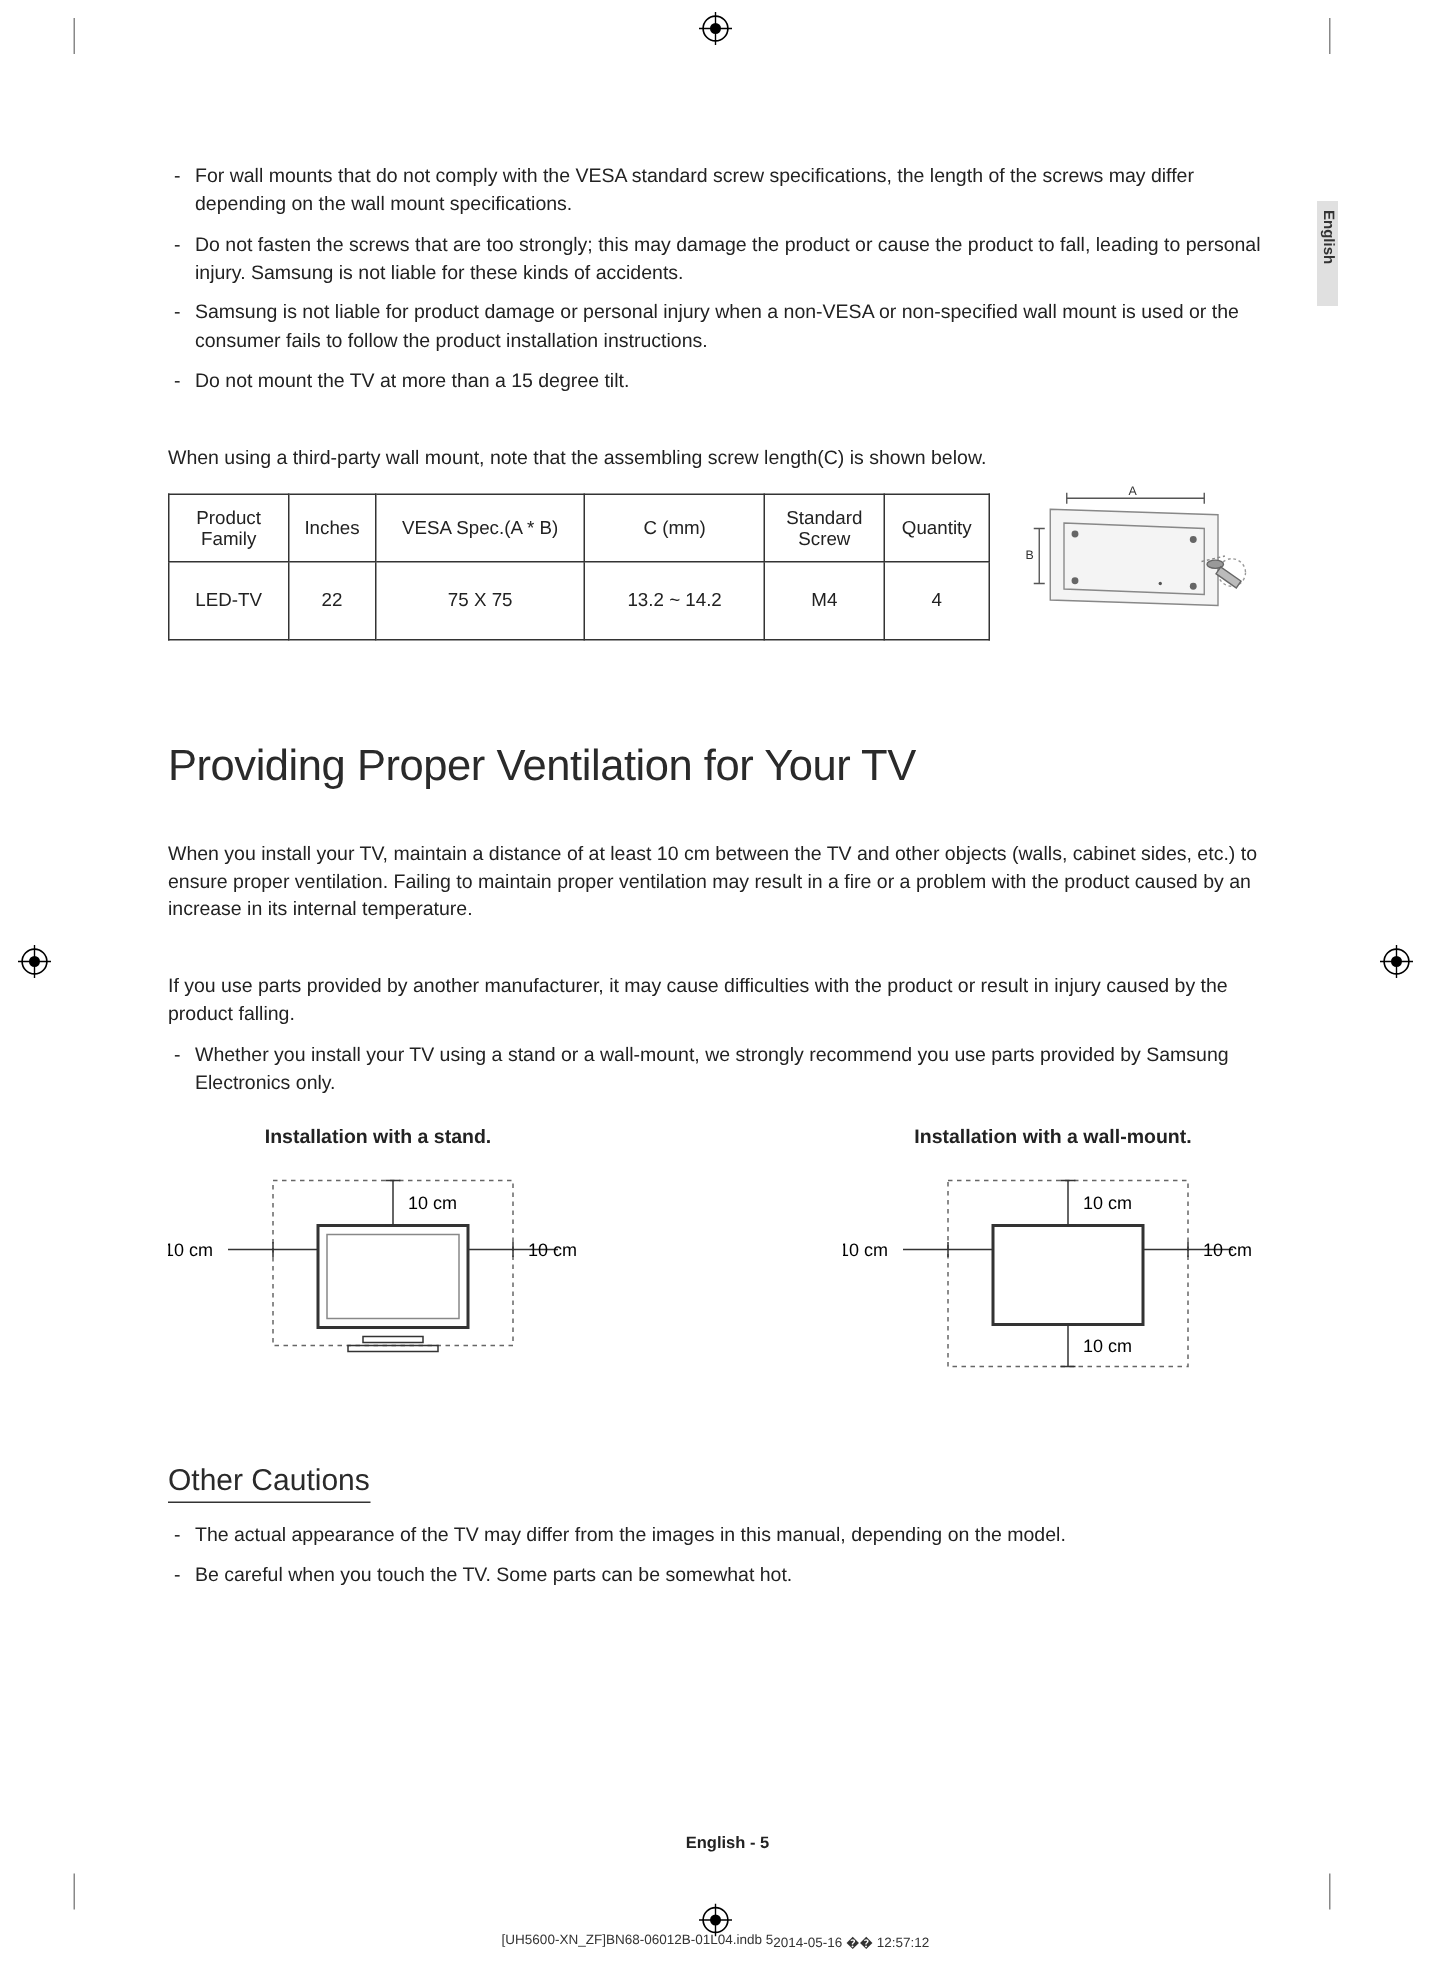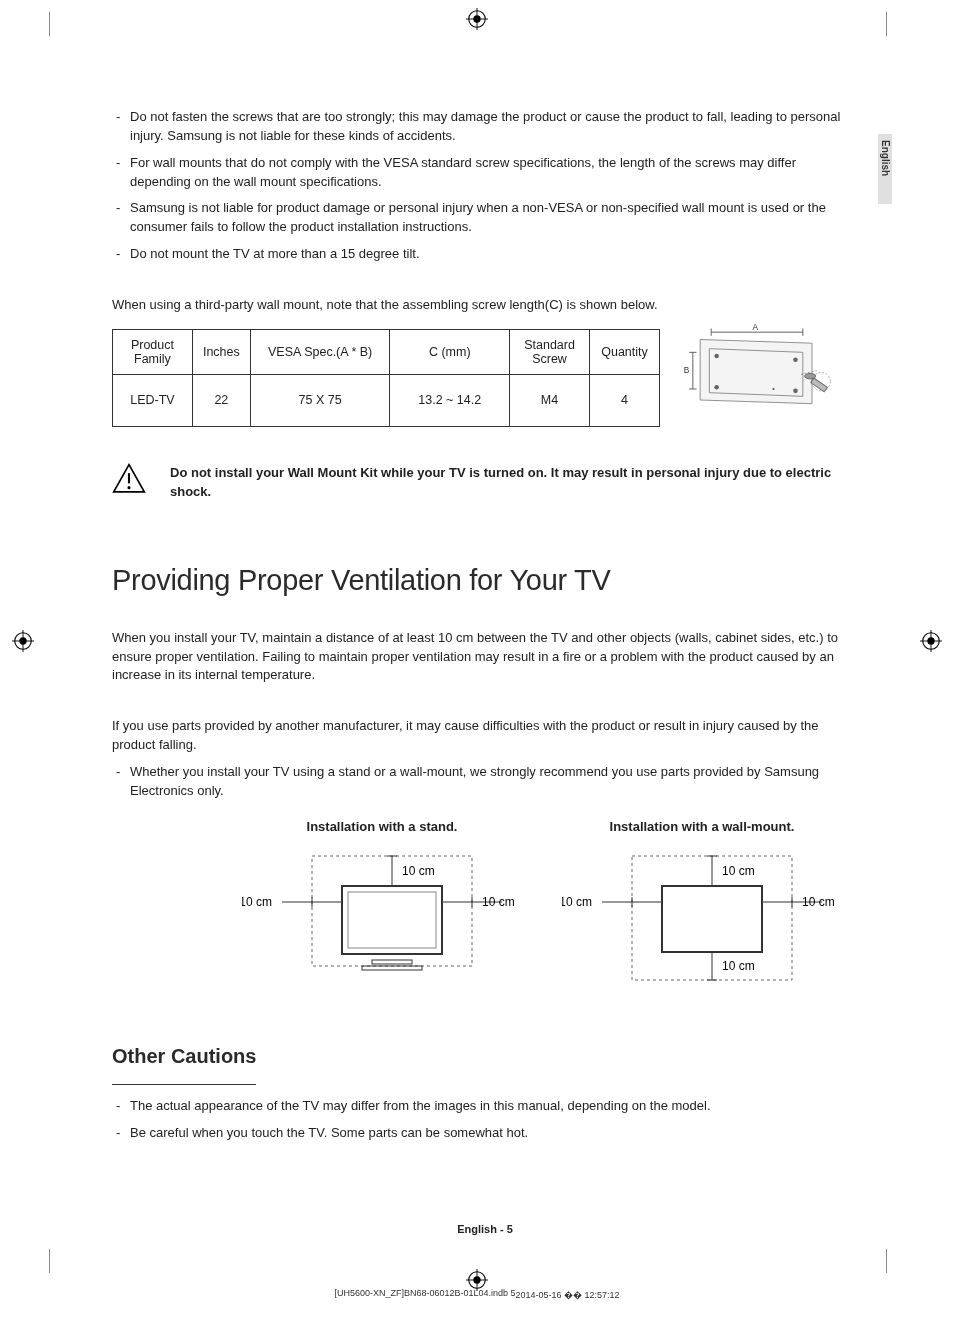--- a/index.html
+++ b/index.html
@@ -71,29 +71,29 @@
   h1.section {
     font-size: 29px;
     font-weight: normal;
     color: #2a2a2a;
     margin-top: 62px;
     margin-bottom: 14px;
     letter-spacing: -0.3px;
   }
   h2.sub {
     font-size: 20px;
-    font-weight: bold;
+    font-weight: normal;
     color: #2a2a2a;
     border-bottom: 1px solid #333;
     display: inline-block;
-    padding-bottom: 16px;
+    padding-bottom: 2px;
     margin-top: 40px;
     margin-bottom: 12px;
   }
-  .diagrams { display: flex; gap: 40px; margin-top: 18px; justify-content: flex-end; }
+  .diagrams { display: flex; gap: 40px; margin-top: 18px; justify-content: space-between; }
   .diagram-col { text-align: center; }
   .diagram-col .caption { font-weight: bold; font-size: 13px; margin-bottom: 8px; }
   .footer-line {
     position: absolute;
     bottom: 86px;
     left: 16px; right: 0;
     text-align: center;
     font-size: 11px;
     font-weight: bold;
   }
@@ -142,22 +142,22 @@
     <line x1="0" y1="12" x2="24" y2="12" stroke="#000" stroke-width="1"></line>
   </svg>
 
 <div class="side-tab">
   <span>English</span>
 </div>
 
 <div class="content">
 
   <ul class="dash">
+    <li>For wall mounts that do not comply with the VESA standard screw specifications, the length of the screws may differ depending on the wall mount specifications.</li>
     <li>Do not fasten the screws that are too strongly; this may damage the product or cause the product to fall, leading to personal injury. Samsung is not liable for these kinds of accidents.</li>
-    <li>For wall mounts that do not comply with the VESA standard screw specifications, the length of the screws may differ depending on the wall mount specifications.</li>
     <li>Samsung is not liable for product damage or personal injury when a non-VESA or non-specified wall mount is used or the consumer fails to follow the product installation instructions.</li>
     <li>Do not mount the TV at more than a 15 degree tilt.</li>
   </ul>
 
   <p class="body">When using a third-party wall mount, note that the assembling screw length(C) is shown below.</p>
 
   <div class="table-wrap">
     <table class="spec">
       <tbody>
           <tr>
@@ -196,28 +196,20 @@
       <text x="16" y="54" font-size="9" fill="#333" text-anchor="end">B</text>
 
       <circle cx="160" cy="64" r="10" fill="none" stroke="#999" stroke-dasharray="2 2"></circle>
       <ellipse cx="148" cy="58" rx="6" ry="3" fill="#999" stroke="#666"></ellipse>
       <rect x="152" y="60" width="18" height="6" fill="#bbb" stroke="#666" transform="rotate(35 152 60)"></rect>
       <line x1="138" y1="56" x2="155" y2="52" stroke="#888" stroke-dasharray="2 2"></line>
       <circle cx="108" cy="72" r="1.2" fill="#555"></circle>
     </svg>
   </div>
 
-  <div class="warn-row">
-    <svg class="warn-icon" viewBox="0 0 40 36">
-      <polygon points="20,2 38,34 2,34" fill="none" stroke="#000" stroke-width="2"></polygon>
-      <line x1="20" y1="12" x2="20" y2="24" stroke="#000" stroke-width="2.5"></line>
-      <circle cx="20" cy="29" r="1.8" fill="#000"></circle>
-    </svg>
-    <div class="warn-text">Do not install your Wall Mount Kit while your TV is turned on. It may result in personal injury due to electric shock.</div>
-  </div>
 
   <h1 class="section">Providing Proper Ventilation for Your TV</h1>
   <p class="body">When you install your TV, maintain a distance of at least 10 cm between the TV and other objects (walls, cabinet sides, etc.) to ensure proper ventilation. Failing to maintain proper ventilation may result in a fire or a problem with the product caused by an increase in its internal temperature.</p>
   <p class="body">If you use parts provided by another manufacturer, it may cause difficulties with the product or result in injury caused by the product falling.</p>
   <ul class="dash">
     <li>Whether you install your TV using a stand or a wall-mount, we strongly recommend you use parts provided by Samsung Electronics only.</li>
   </ul>
 
   <div class="diagrams">
     <div class="diagram-col">

